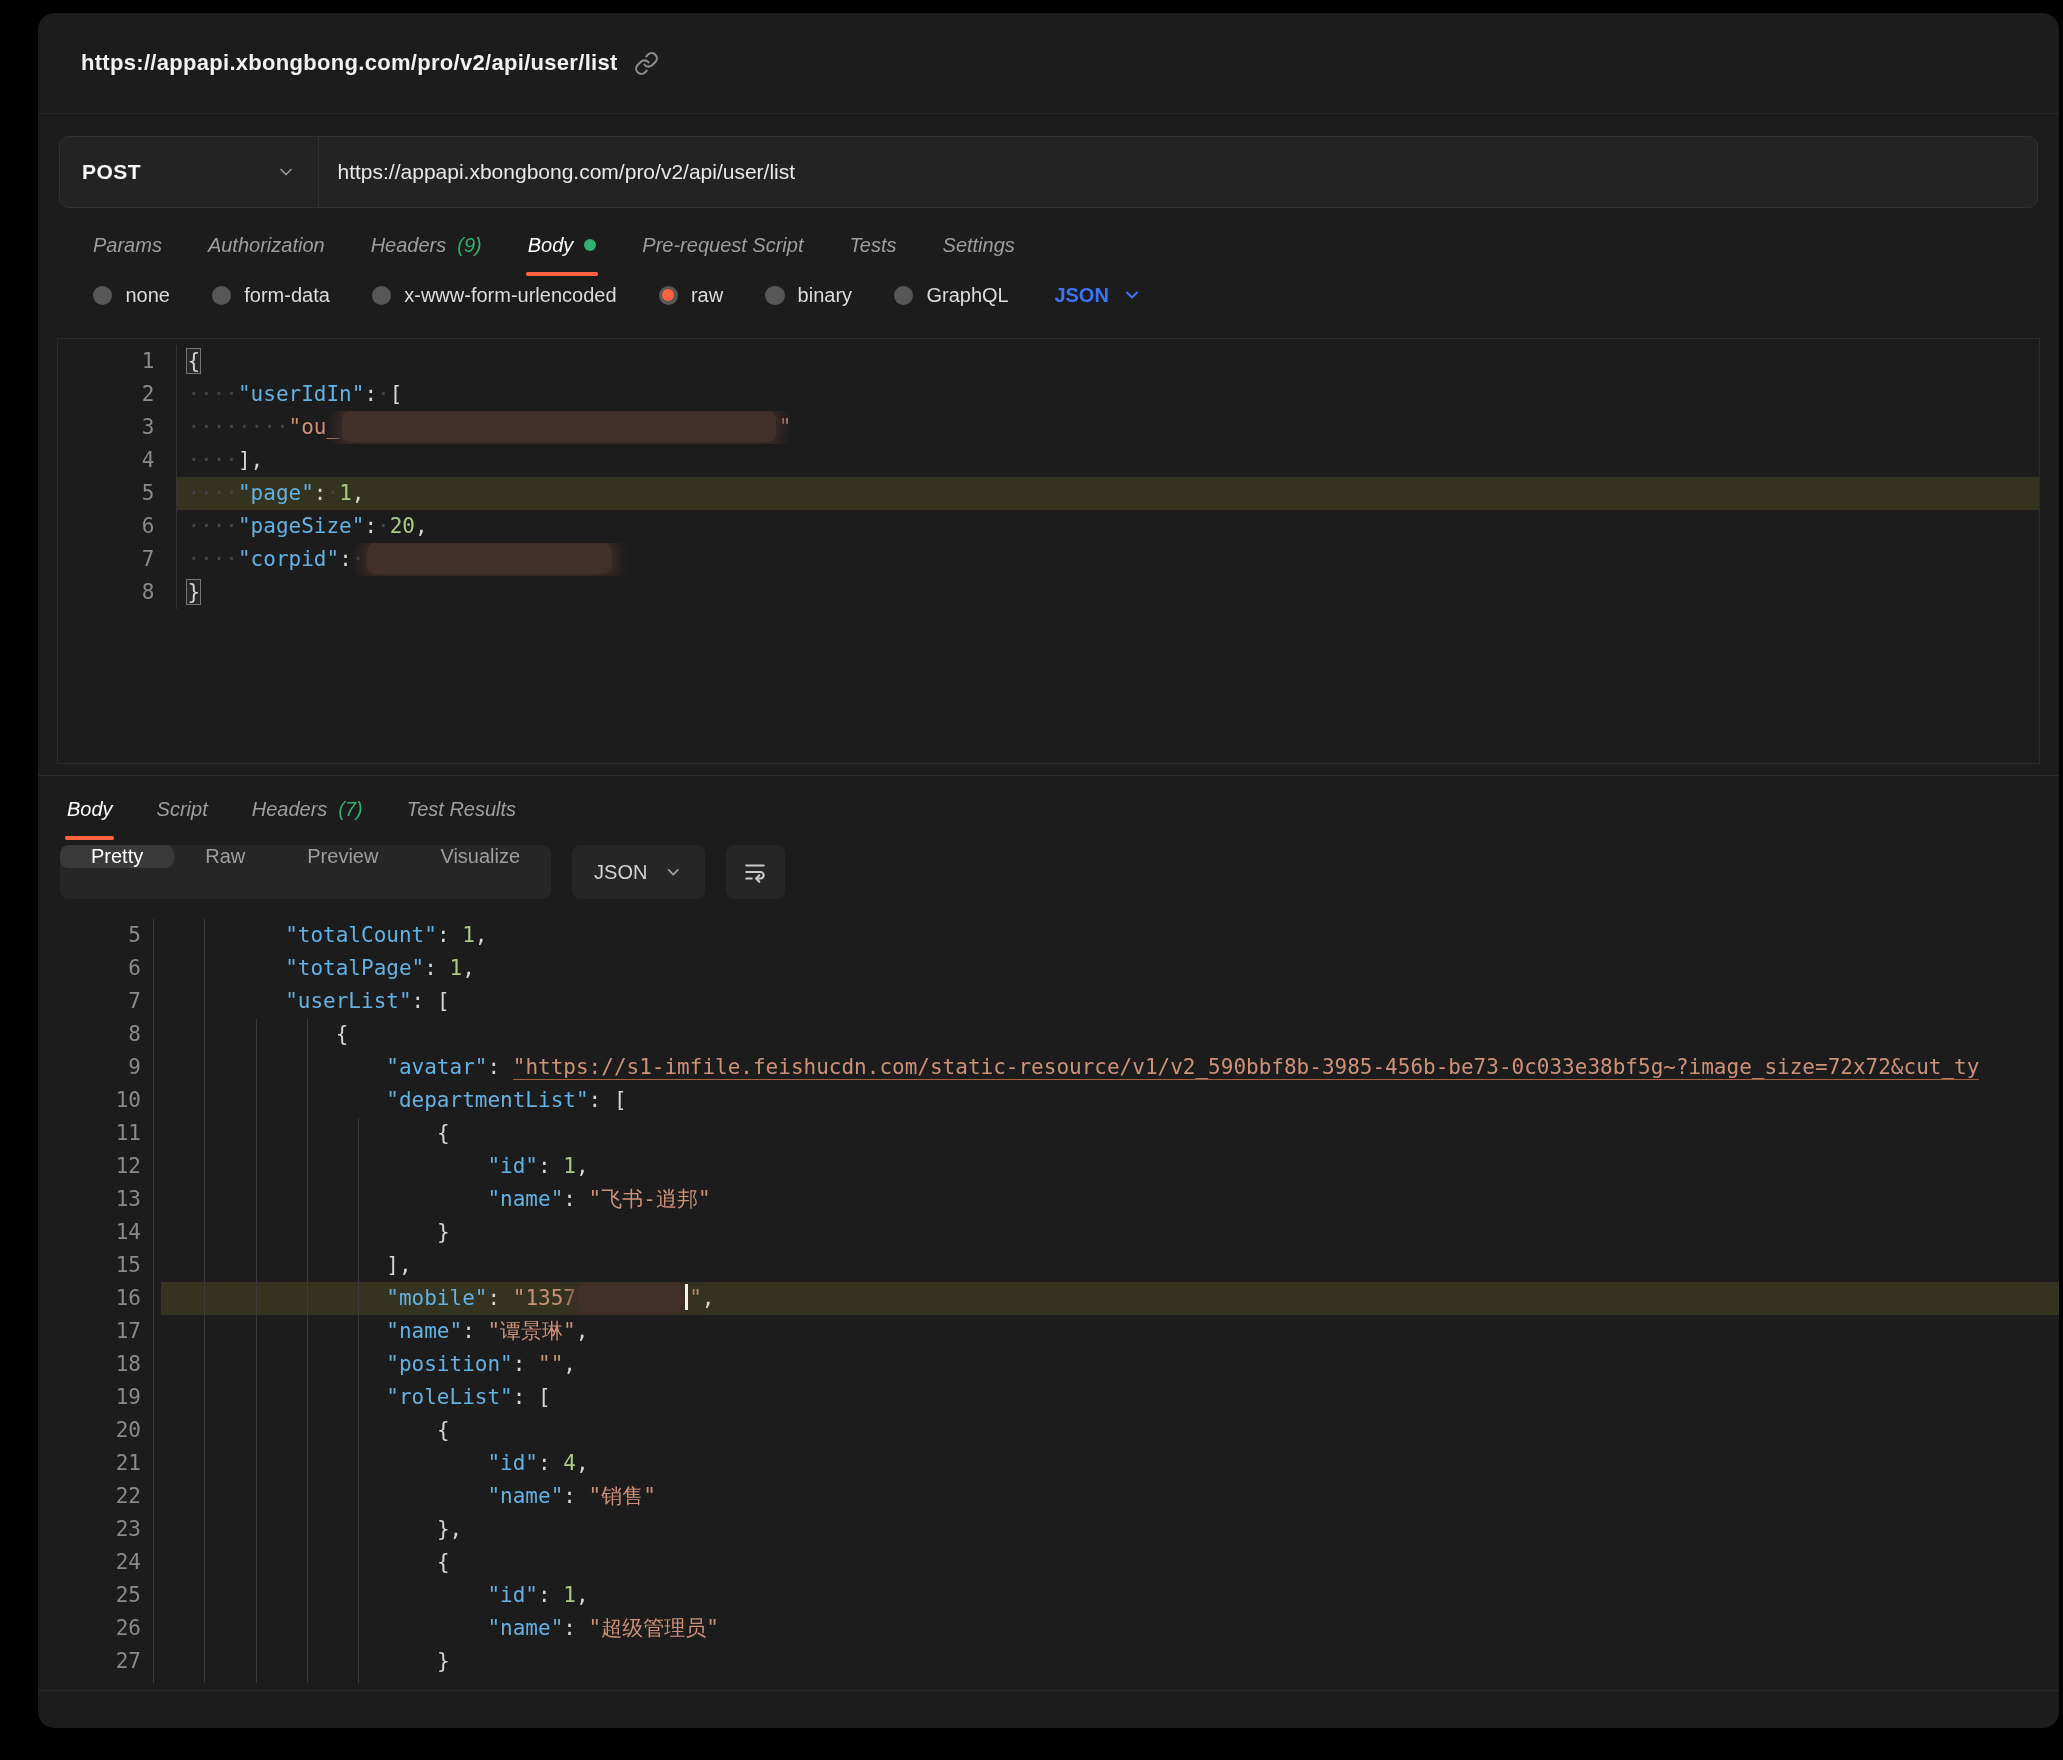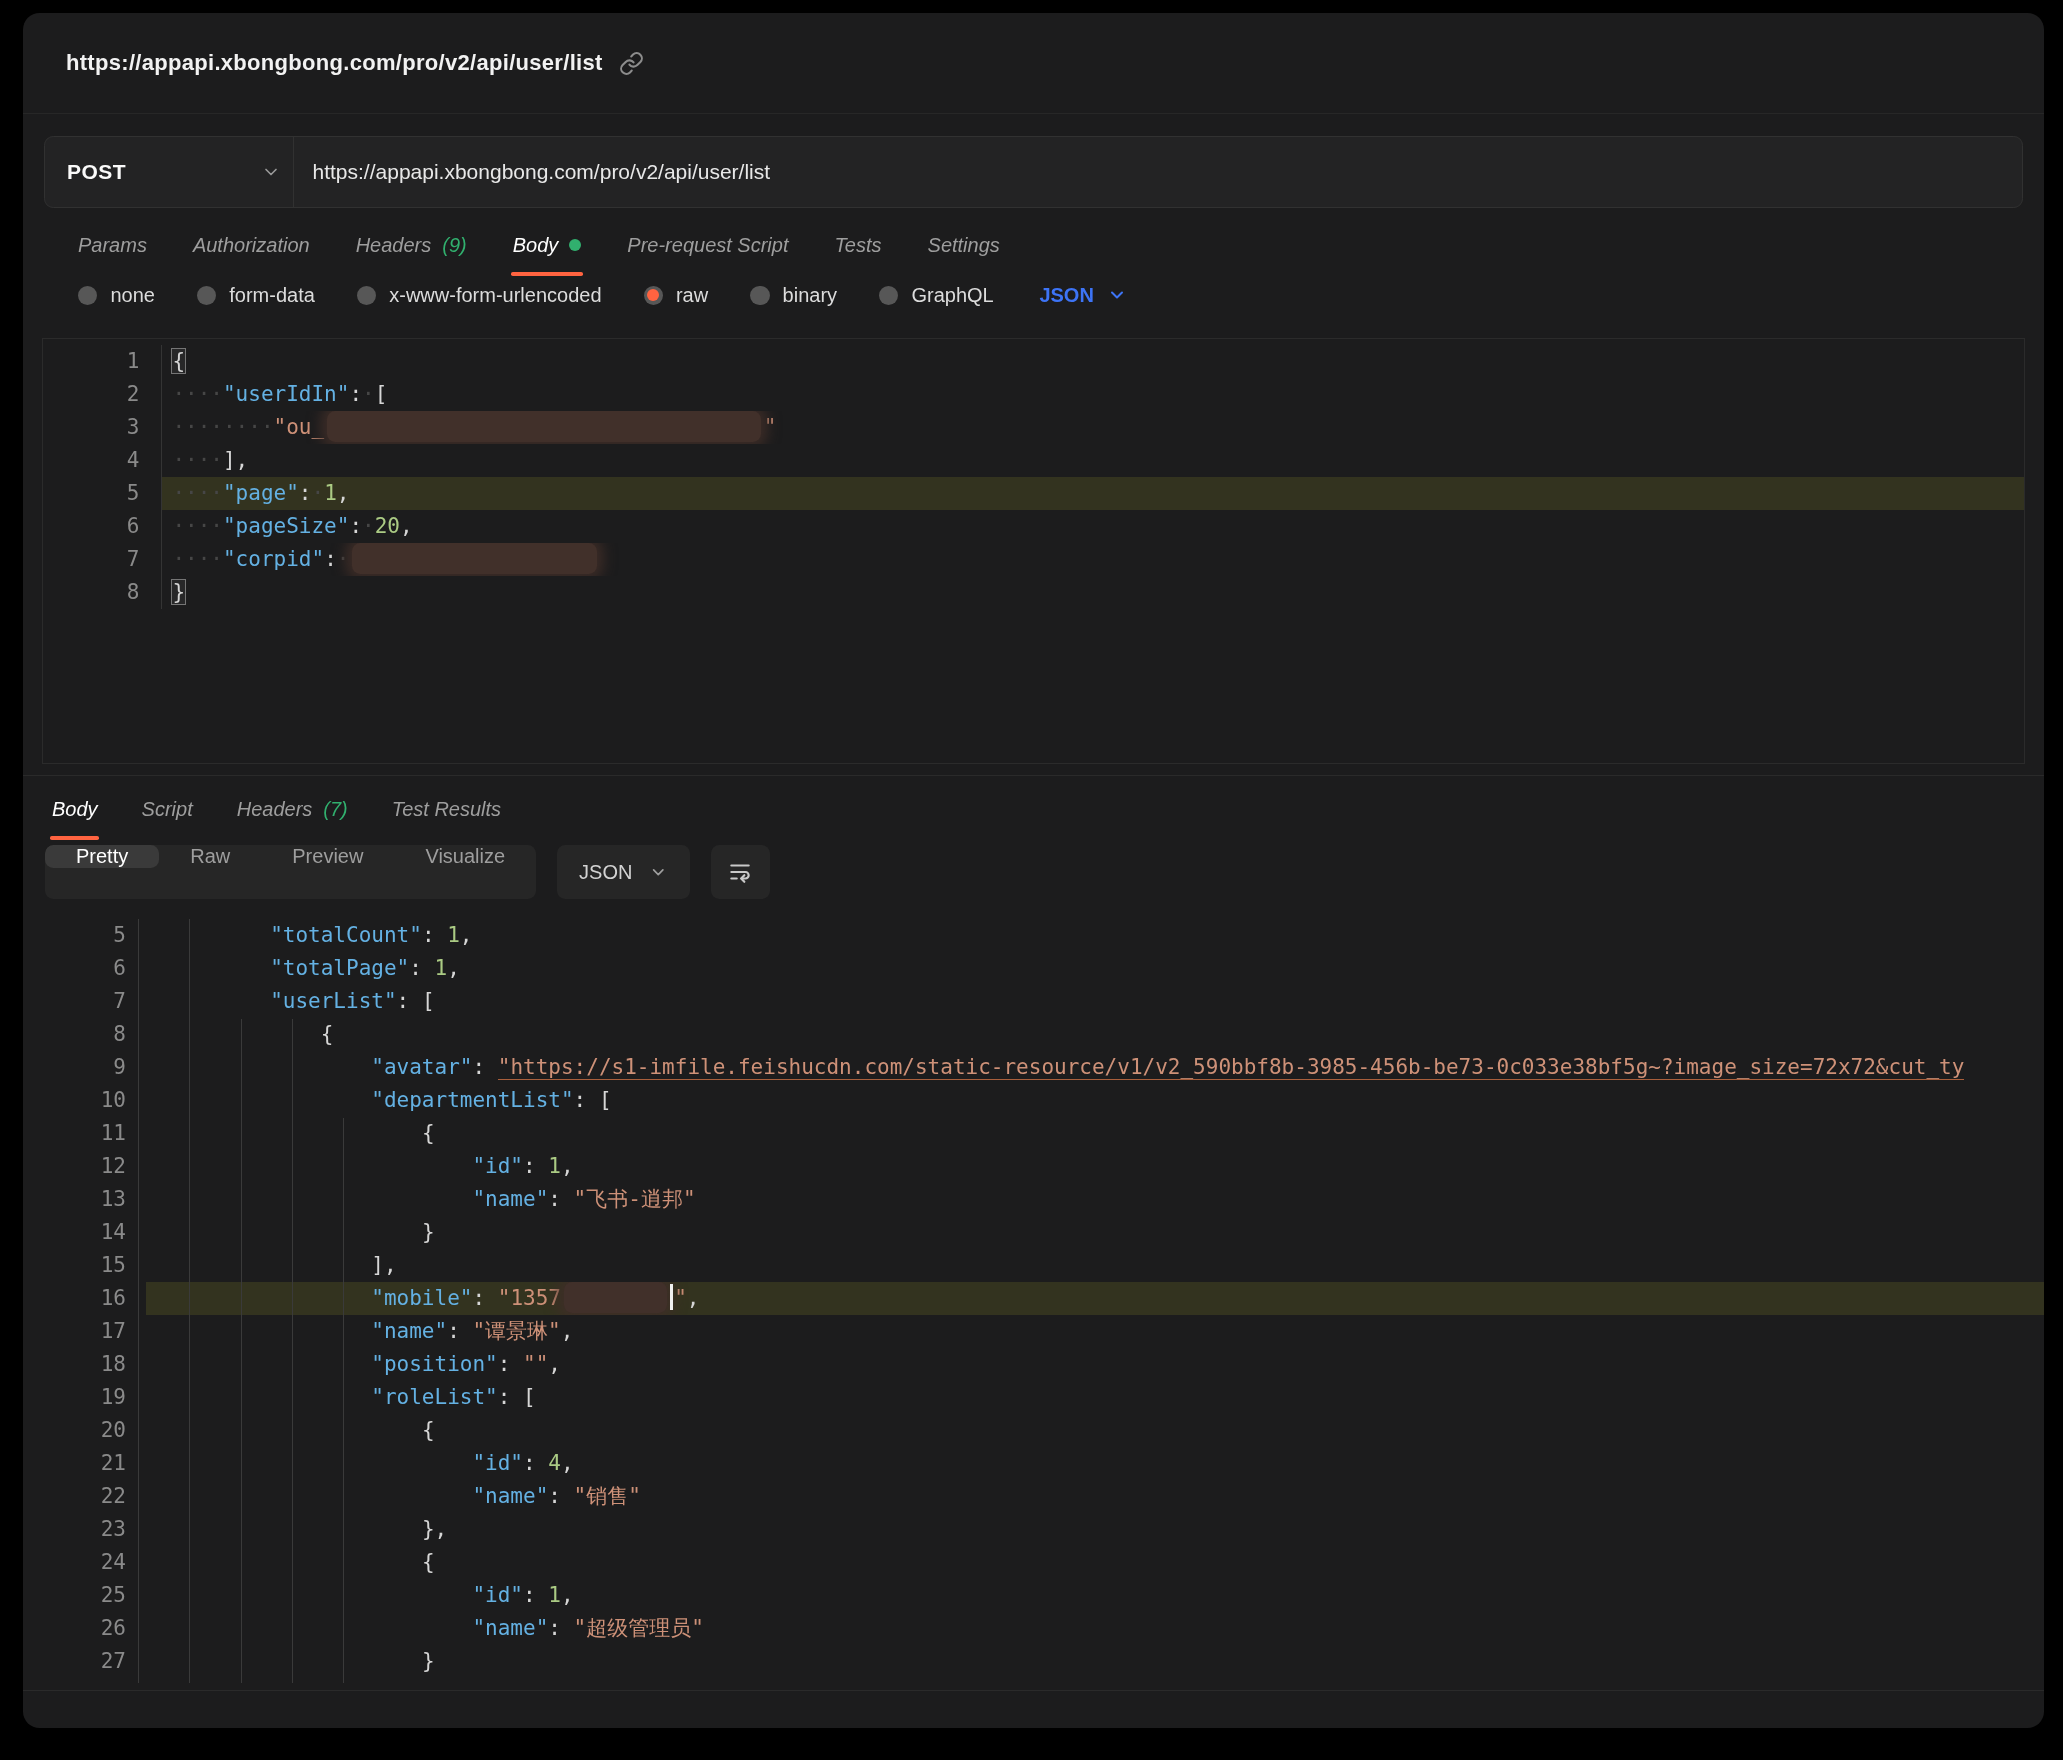--- a/index.html
+++ b/index.html
@@ -1,27 +1,27 @@
 <!DOCTYPE html>
 <html style="font-size:14.8px"><head>
 <meta charset="utf-8">
 <style>
   html,body{margin:0;padding:0;background:#000;}
   body{width:2064px;height:1761px;position:relative;overflow:hidden;font-family:"Liberation Sans",sans-serif;}
-  .window{position:absolute;left:23px;top:13px;width:2021px;height:1715px;background:#1c1c1d;border-radius:16.6px;overflow:hidden;color:#ddd;}
+  .window{position:absolute;left:38px;top:13px;width:2021px;height:1715px;background:#1c1c1d;border-radius:16.6px;overflow:hidden;color:#ddd;}
 
   
   .title-bar{height:100px;border-bottom:0.9px solid #272727;display:flex;align-items:center;padding:0 43px;gap:16.6px;}
   .title-text{font-size:22px;font-weight:bold;color:#f2f2f2;letter-spacing:0.3px;}
   .icon{display:inline-flex;align-items:center;justify-content:center;}
   .icon svg{display:block;}
 
   
   .url-row{margin:22px 21px 0 21px;height:70px;border:0.9px solid #313131;border-radius:9.2px;background:#232324;display:flex;align-items:stretch;}
-  .method-select{width:214px;border-right:0.9px solid #313131;display:flex;align-items:center;justify-content:space-between;padding:0 12px 0 22px;cursor:pointer;gap:6px;}
+  .method-select{width:214px;border-right:0.9px solid #313131;display:flex;align-items:center;justify-content:space-between;padding:0 22px 0 22px;cursor:pointer;gap:6px;}
   .method-label{font-size:21px;font-weight:bold;color:#fafafa;letter-spacing:0.5px;}
   .url-input{flex:1;display:flex;align-items:center;padding:0 18.5px;font-size:21px;color:#e8e8e8;white-space:nowrap;overflow:hidden;}
 
   
   .tabs{display:flex;gap:46px;padding-left:55px;height:74px;align-items:center;font-size:20px;color:#9e9e9e;font-style:italic;}
   .tab{position:relative;height:100%;display:flex;align-items:center;gap:11px;cursor:pointer;white-space:nowrap;}
   .tab.active{color:#ffffff;font-weight:500;}
   .tab.active::after{content:"";position:absolute;left:-1.8px;right:-1.8px;bottom:6.5px;height:3.7px;border-radius:1.8px;background:#ff6340;}
   .tab .count{color:#31b06e;}
   .tab .dot{width:12px;height:12px;border-radius:50%;background:#31b06e;}

